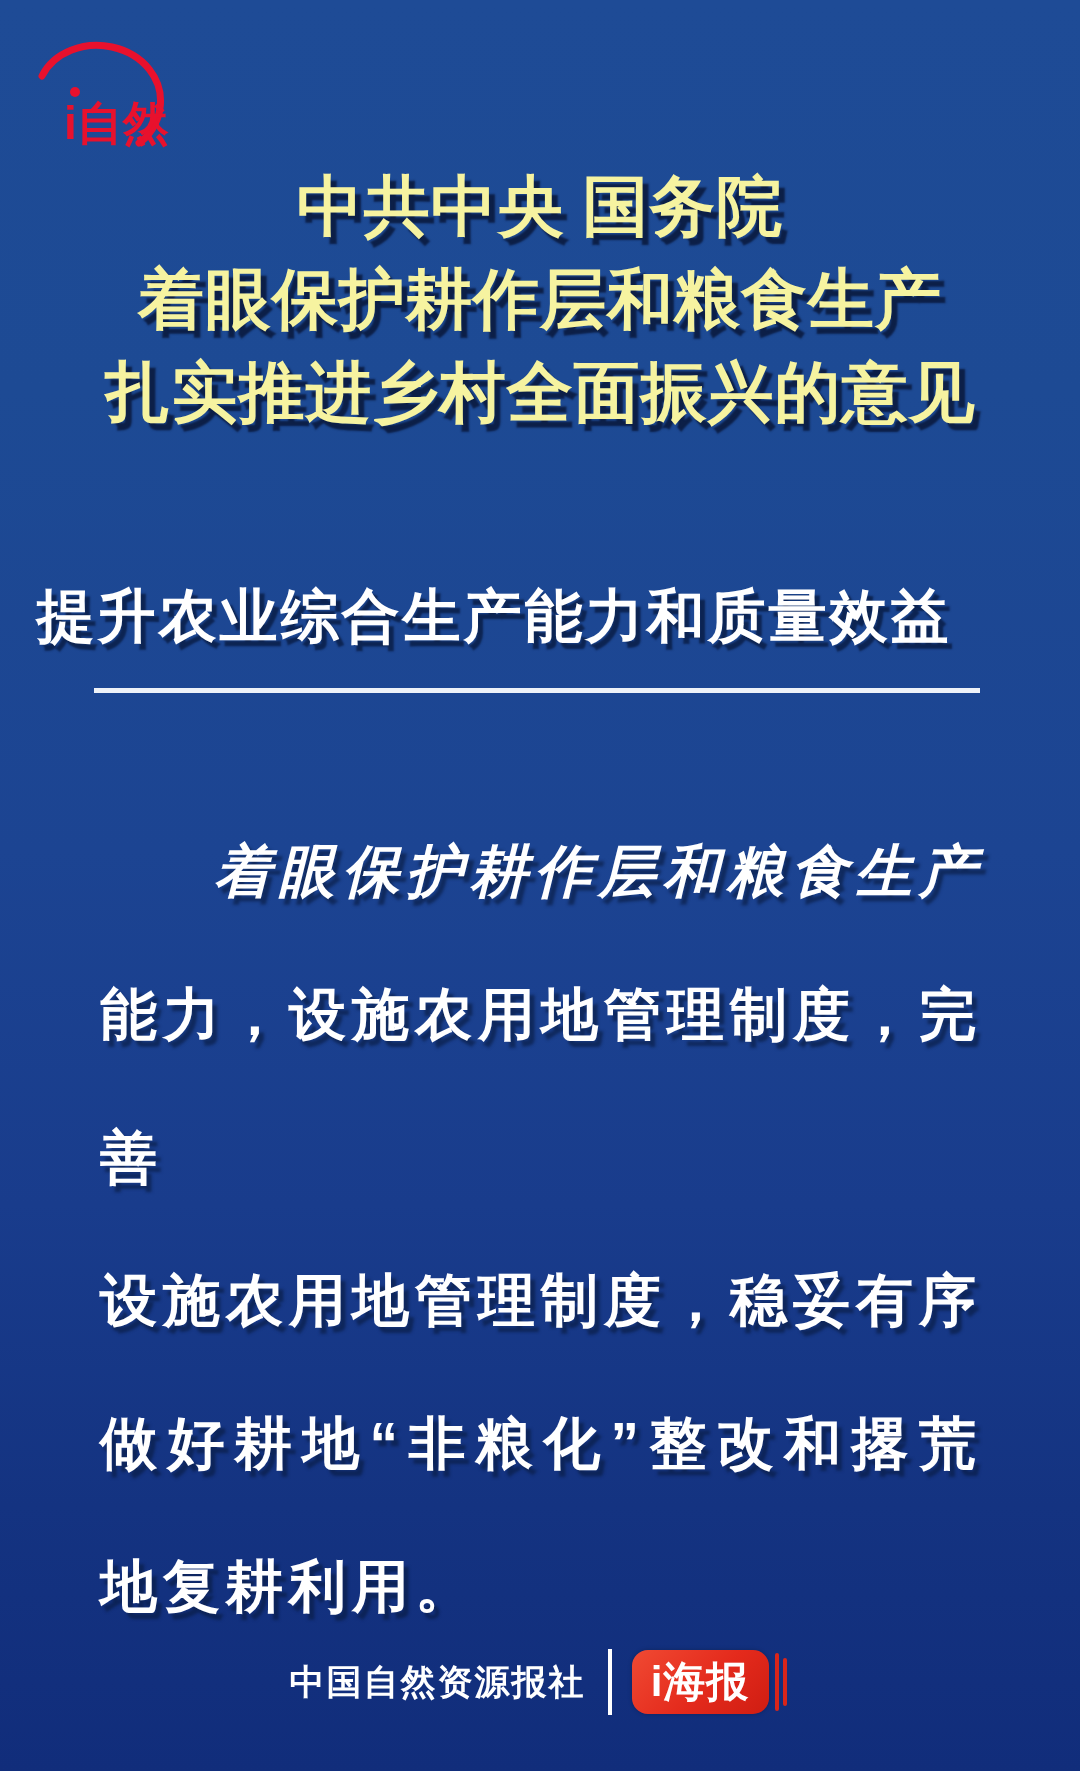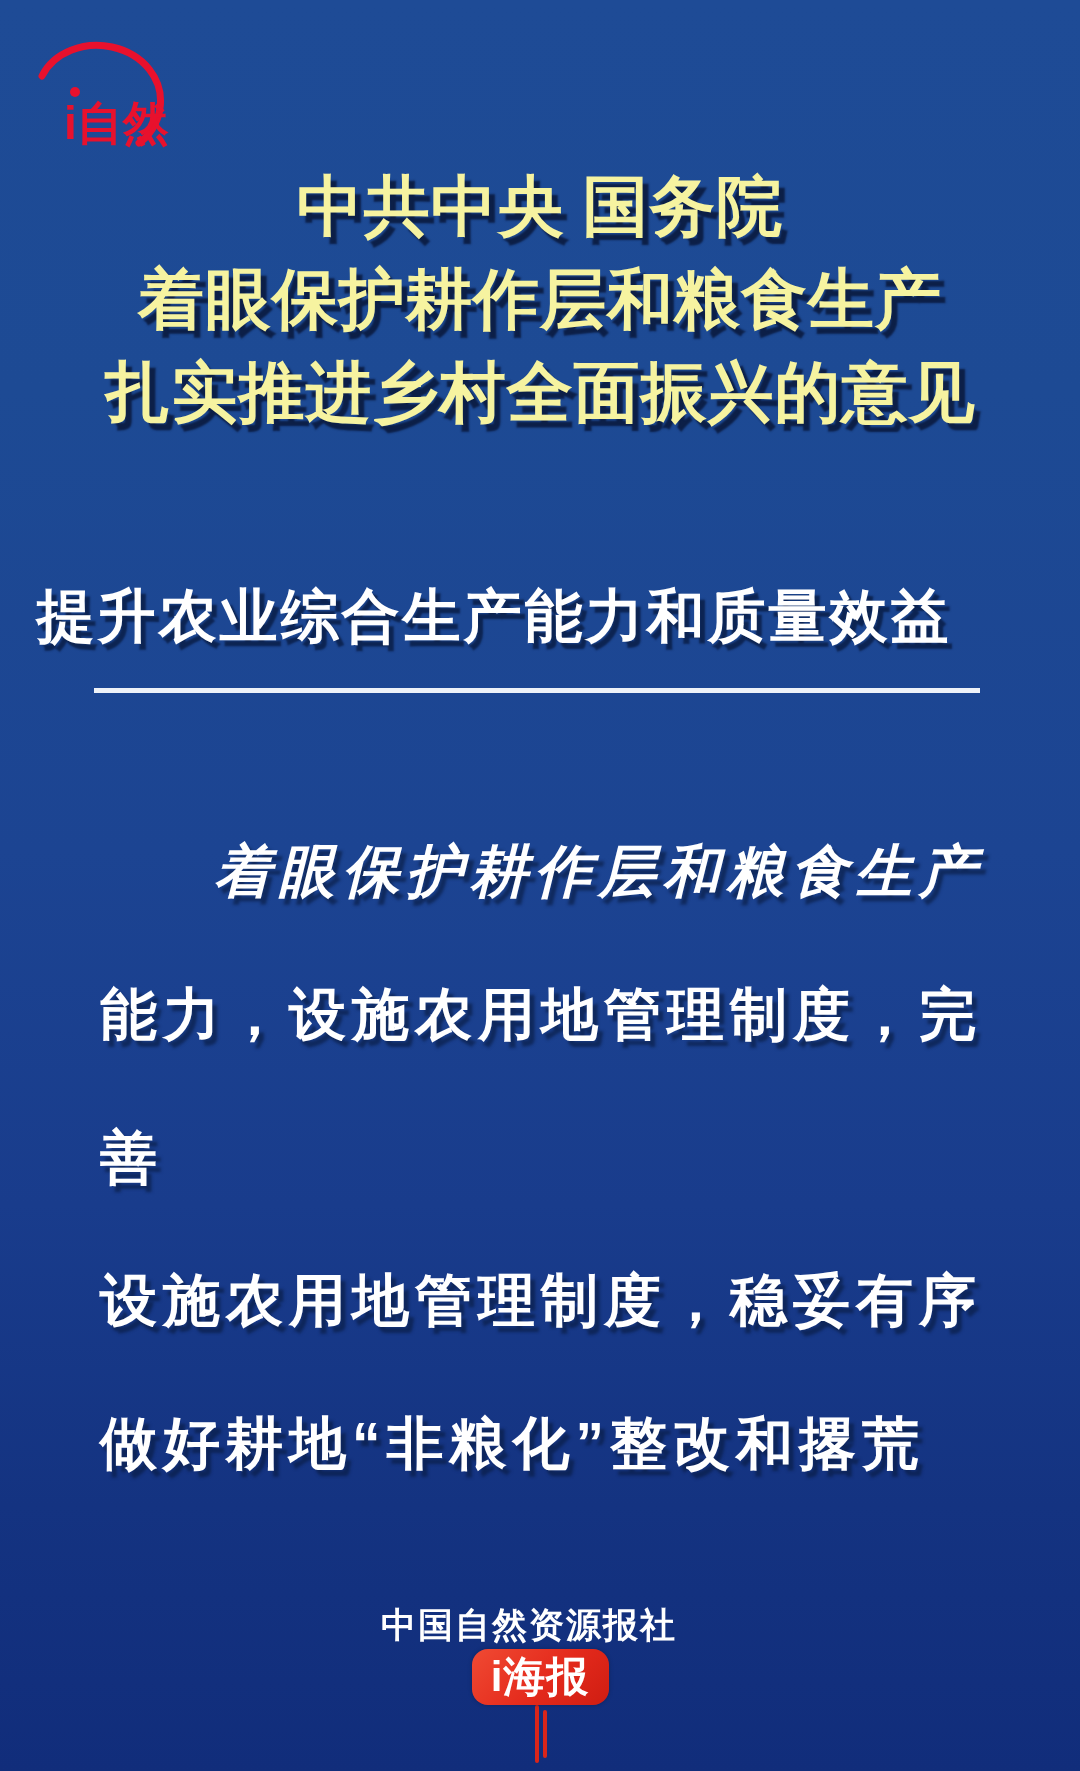--- a/index.html
+++ b/index.html
@@ -49,21 +49,21 @@
   }
   .body-line{
     text-align:justify;
     text-align-last:justify;
   }
   .body-line:first-child{text-indent:2em;font-style:italic;}
   .body-line:last-child{text-align-last:left;}
   
   .footer{
     position:absolute;top:1644px;left:0;width:1080px;height:76px;
-    display:flex;align-items:center;justify-content:center;flex-direction:column;
+    display:flex;align-items:center;justify-content:center;
   }
   .publisher{
     font-family:"Liberation Serif",serif;
     font-weight:bold;
     color:#ffffff;
     font-size:35px;
     letter-spacing:2px;
     margin-right:22px;
   }
   .footer-divider{
@@ -102,20 +102,21 @@
   </div>
 
   <div class="section-heading">提升农业综合生产能力和质量效益</div>
   <div class="heading-rule"></div>
 
   <div class="body-block">
     <div class="body-line">着眼保护耕作层和粮食生产</div>
     <div class="body-line">能力，设施农用地管理制度，完善</div>
     <div class="body-line">设施农用地管理制度，稳妥有序</div>
     <div class="body-line">做好耕地“非粮化”整改和撂荒</div>
+    <div class="body-line">地复耕利用。</div>
   </div>
 
   <div class="footer">
     <div class="publisher">中国自然资源报社</div>
     <div class="footer-divider"></div>
     <div class="badge">i海报</div>
     <div class="badge-stripes">
       <div class="badge-stripe s1"></div>
       <div class="badge-stripe s2"></div>
     </div>

